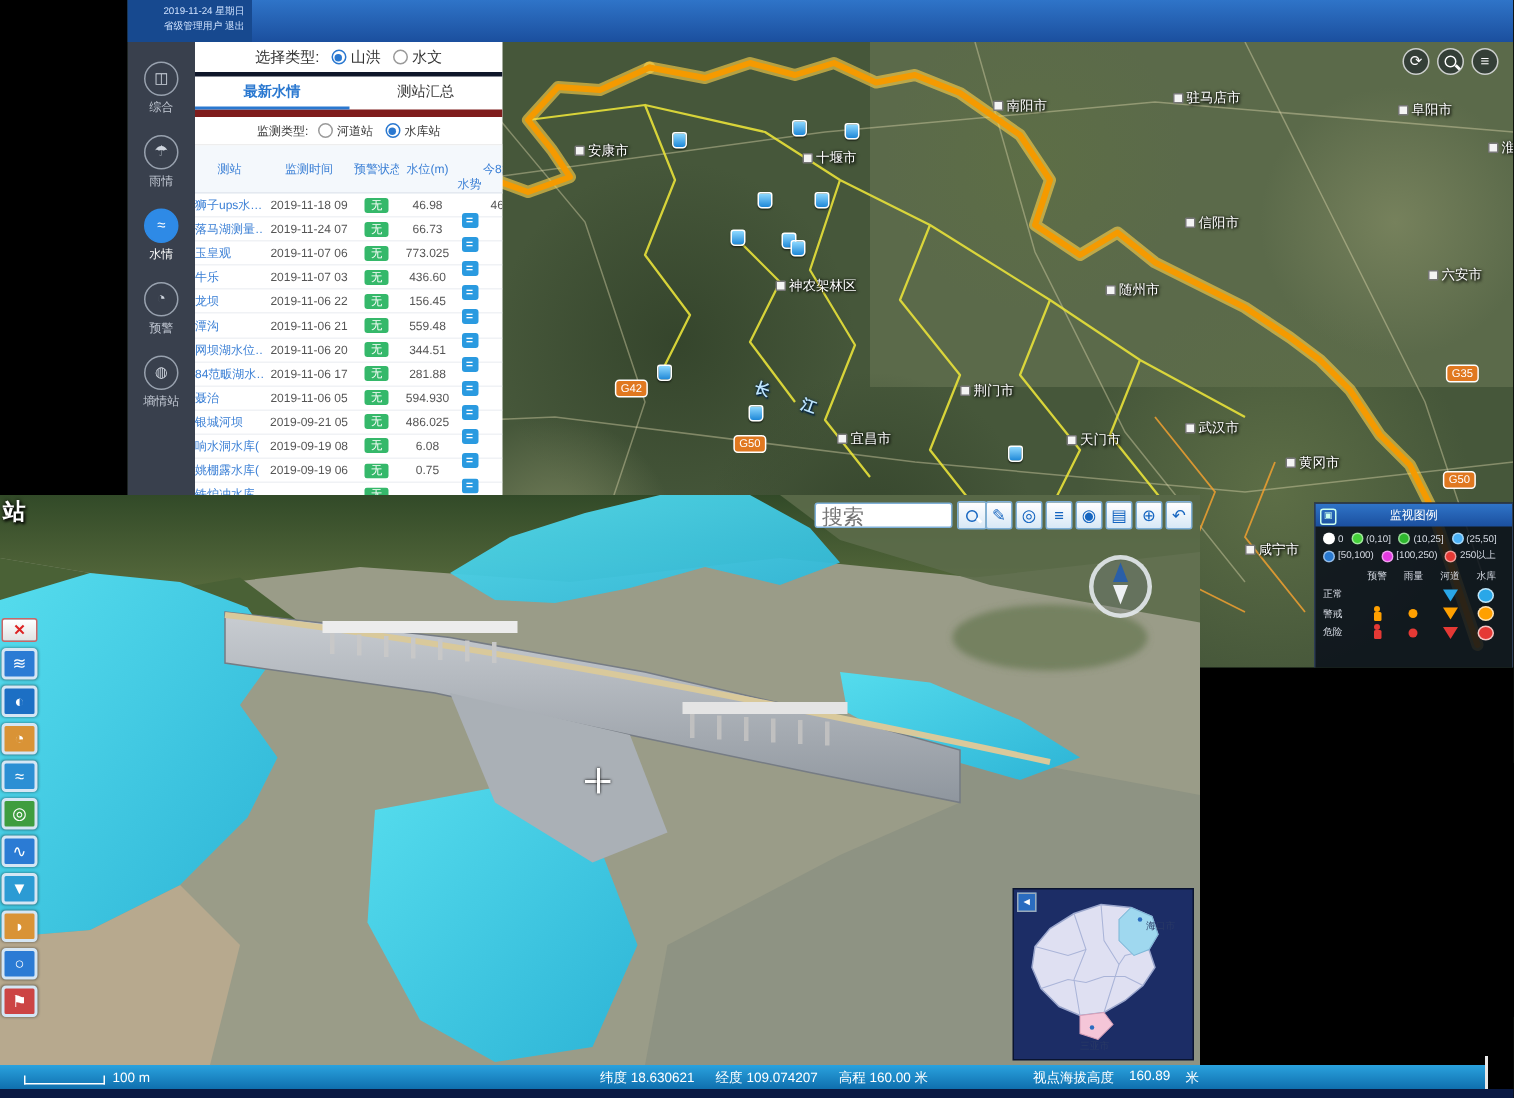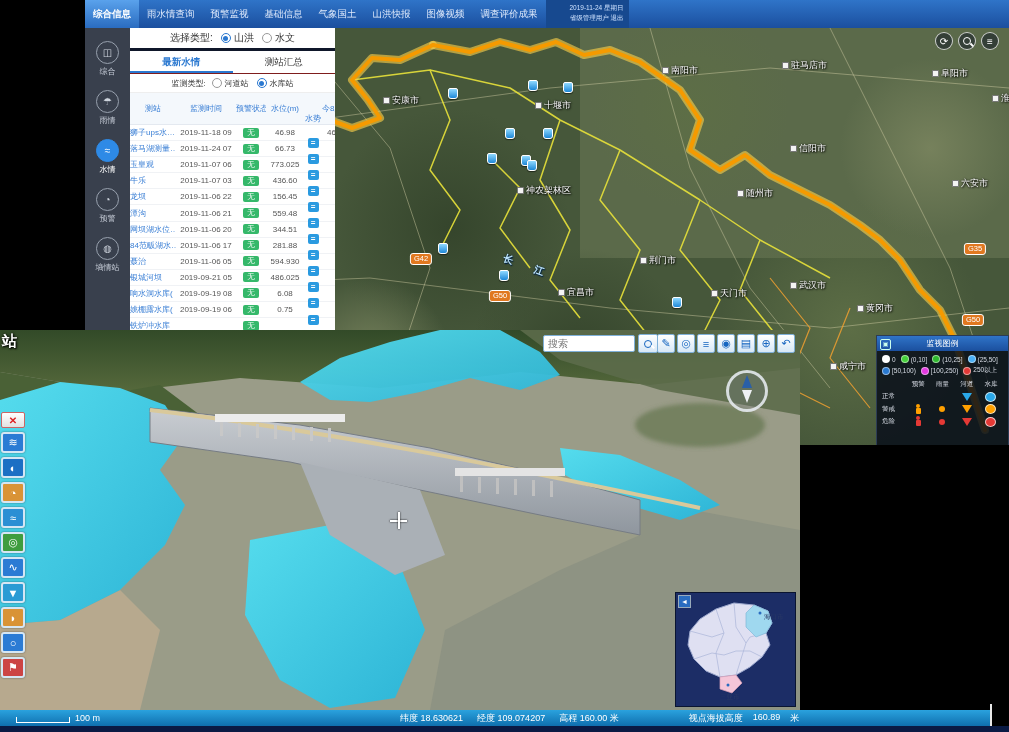--- a/index.html
+++ b/index.html
@@ -28,21 +28,21 @@
   .side-item.active .ic{background:#2e8ae6;border-color:#2e8ae6;color:#fff;}
   
   .panel{position:absolute;left:45px;top:28px;width:205px;bottom:0;background:#fff;z-index:5;
          display:flex;flex-direction:column;font-size:8px;color:#444;overflow:hidden;}
   .p-filter{flex:0 0 20px;display:flex;align-items:center;justify-content:center;gap:8px;
             border-bottom:3px solid #0f172a;font-size:10px;color:#333;}
   .radio{display:flex;align-items:center;gap:3px;}
   .rb{width:8px;height:8px;border:1px solid #9a9a9a;border-radius:50%;position:relative;background:#fff;}
   .radio.checked .rb{border-color:#2a78d0;}
   .radio.checked .rb::after{content:'';position:absolute;inset:1.5px;background:#2a78d0;border-radius:50%;}
-  .p-tabs{flex:0 0 22px;display:flex;border-bottom:1px solid #7f1d1d;}
+  .p-tabs{flex:0 0 22px;display:flex;border-bottom:5px solid #7f1d1d;}
   .p-tab{flex:1;text-align:center;line-height:21px;font-size:9.5px;color:#333;}
   .p-tab.active{color:#2a78d0;font-weight:bold;box-shadow:inset 0 -2px 0 #2a78d0;}
   .p-sub{flex:0 0 18px;display:flex;align-items:center;justify-content:center;gap:6px;
          font-size:8px;border-bottom:1px solid #eee;color:#333;}
   .thead{flex:0 0 16px;display:flex;align-items:center;background:#f4f8fc;color:#3a7fd5;
          border-bottom:1px solid #e4e9f0;}
   .col{overflow:hidden;white-space:nowrap;text-align:center;flex:none;}
   .c0{width:46px;} .c1{width:60px;} .c2{width:30px;} .c3{width:38px;} .c4{width:18px;margin-top:20px;} .c5{width:30px;}
   .tbody{flex:1;overflow:hidden;}
   .trow{display:flex;align-items:center;height:15.1px;border-bottom:1px solid #f0f2f5;color:#555;}
@@ -88,21 +88,21 @@
   .sh-person::before{content:'';position:absolute;top:-4px;left:.5px;width:4px;height:4px;border-radius:50%;background:inherit;}
   .sh-dot{width:6px;height:6px;border-radius:50%;}
   .sh-triangle{width:0;height:0;border-left:5px solid transparent;border-right:5px solid transparent;border-top:8px solid #000;}
   .sh-drop{width:9px;height:8px;border-radius:50%;border:1px solid rgba(255,255,255,.7);}
   
   .viewer{position:absolute;left:0;top:330px;width:800px;height:380px;overflow:hidden;z-index:10;background:#8a8f7a;}
   .viewer svg.scene{position:absolute;left:0;top:0;}
   .vlabel{position:absolute;left:2px;top:2px;color:#fff;font-size:15px;font-weight:bold;
           text-shadow:1px 1px 2px #000,0 0 3px #000;}
   .vsearch{position:absolute;top:4px;left:543px;display:flex;gap:3px;align-items:center;}
-  .vsearch input{width:82px;height:15px;font-size:10px;border:1px solid #7fb0d8;border-radius:2px;
+  .vsearch input{width:82px;height:15px;font-size:14px;border:1px solid #7fb0d8;border-radius:2px;
                  padding:0 4px;color:#333;outline:none;}
   .vbtn{width:20px;height:19px;background:linear-gradient(#ffffff,#d8e8f6);border:1px solid #7fb0d8;
         border-radius:2px;color:#1565c0;display:flex;align-items:center;justify-content:center;padding:0;}
   .vtools{position:absolute;top:4px;left:657px;display:flex;gap:2px;}
   .vtool{width:18px;height:19px;background:linear-gradient(#ffffff,#d8e8f6);border:1px solid #7fb0d8;
          border-radius:2px;color:#1565c0;font-size:11px;display:flex;align-items:center;justify-content:center;padding:0;}
   .vside{position:absolute;left:1px;top:82px;display:flex;flex-direction:column;gap:4px;align-items:center;}
   .vclose{width:24px;height:16px;background:linear-gradient(#fff,#e2e2e2);border:1px solid #c66;
           border-radius:2px;color:#d22;font-weight:bold;font-size:10px;line-height:13px;padding:0;}
   .tile{width:24px;height:21px;border:2px solid #d5e6f4;border-radius:3px;color:#fff;font-size:11px;
@@ -293,31 +293,20 @@
       <div class="mapctl">
         <div class="mc">⟳</div>
         <div class="mc">
             <span class="mag"></span>
           </div>
         <div class="mc">≡</div>
       </div>
     </div>
 
     <div class="app-header">
-      <div class="nav">
-
-      <div class="nav-item active">综合信息</div>
-          <div class="nav-item">雨水情查询</div>
-          <div class="nav-item">预警监视</div>
-          <div class="nav-item">基础信息</div>
-          <div class="nav-item">气象国土</div>
-          <div class="nav-item">山洪快报</div>
-          <div class="nav-item">图像视频</div>
-          <div class="nav-item">调查评价成果</div>
-        </div>
       <div class="userbox">
         <div>2019-11-24 星期日</div>
         <div><span>省级管理用户</span>
              <span>退出</span></div>
       </div>
     </div>
 
     <div class="side">
 
     <div class="side-item">

